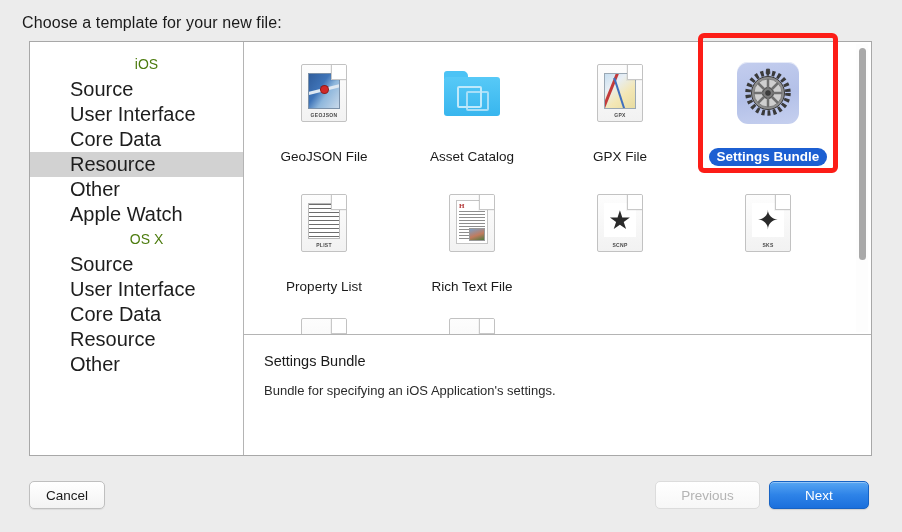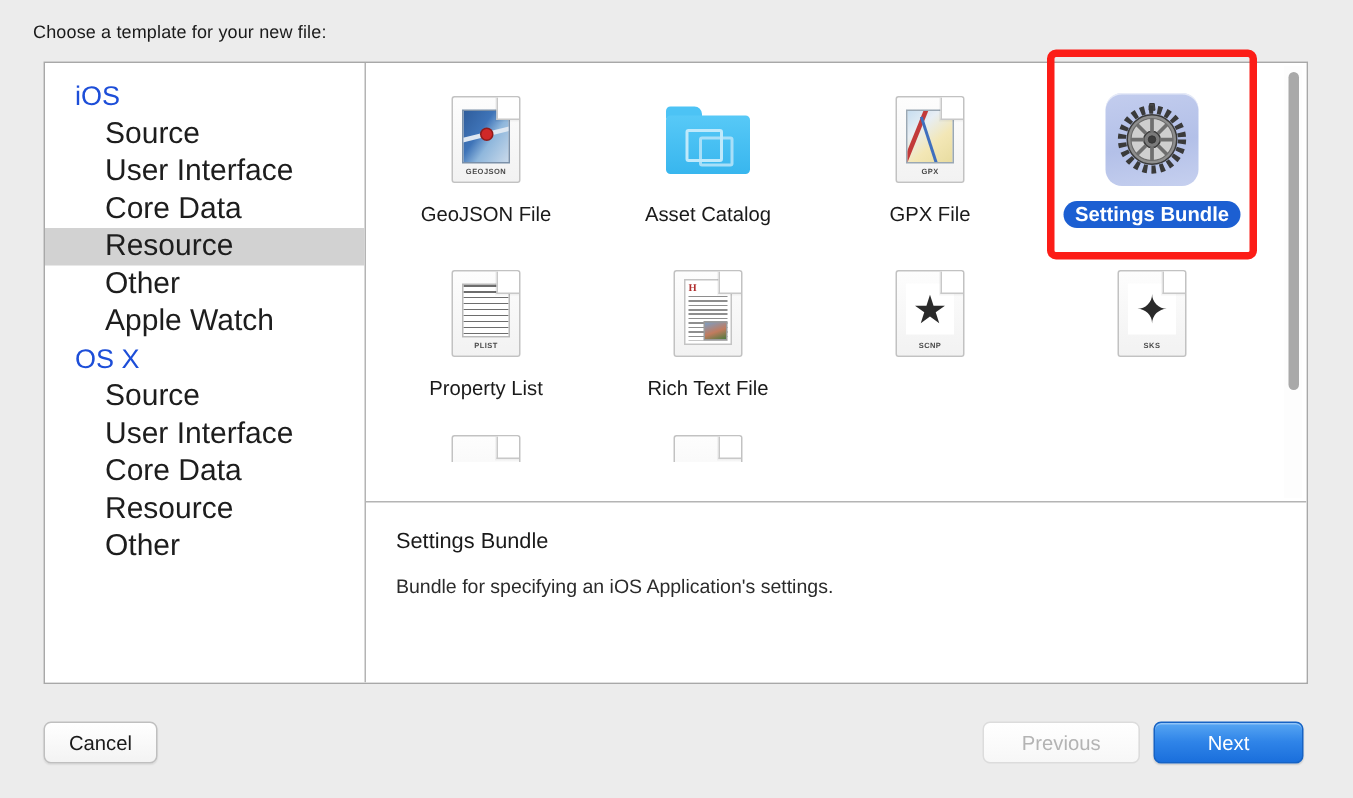--- a/index.html
+++ b/index.html
@@ -14,21 +14,21 @@
     -webkit-font-smoothing: antialiased;
     overflow: hidden;
     position: relative;
   }
 
   
   .sheet-title {
     position: absolute;
     left: 22px;
     top: 14px;
-    font-size: 12px;
+    font-size: 16px;
     color: #1a1a1a;
     letter-spacing: 0.1px;
     white-space: nowrap;
     text-align: center;
   }
 
   
   .panel {
     position: absolute;
     left: 29px;
@@ -46,25 +46,26 @@
   .sidebar {
     width: 214px;
     min-width: 214px;
     background: #ffffff;
     border-right: 1px solid #b4b4b4;
     box-sizing: border-box;
     padding-top: 10px;
     position: relative;
   }
   .side-group {
-    font-size: 18px;
-    color: #1d4ed8;
+    font-size: 14px;
+    color: #4d7c0f;
     padding: 3px 0 3px 20px;
     line-height: 19px;
     white-space: nowrap;
+    text-align: center;
   }
   .side-item {
     font-size: 20px;
     color: #1d1d1d;
     padding: 3px 0 3px 40px;
     line-height: 19px;
     white-space: nowrap;
   }
   .side-item.selected {
     background: #d2d2d2;
@@ -106,21 +107,21 @@
     position: relative;
   }
   .icon-box {
     width: 62px;
     height: 70px;
     display: flex;
     align-items: center;
     justify-content: center;
   }
   .cell-label {
-    margin-top: 6px;
+    margin-top: 20px;
     font-size: 13.5px;
     color: #1a1a1a;
     text-align: center;
     line-height: 16px;
     white-space: pre-line;
     padding: 1px 8px;
     border-radius: 9px;
     box-sizing: border-box;
   }
   .cell.selected .cell-label {

